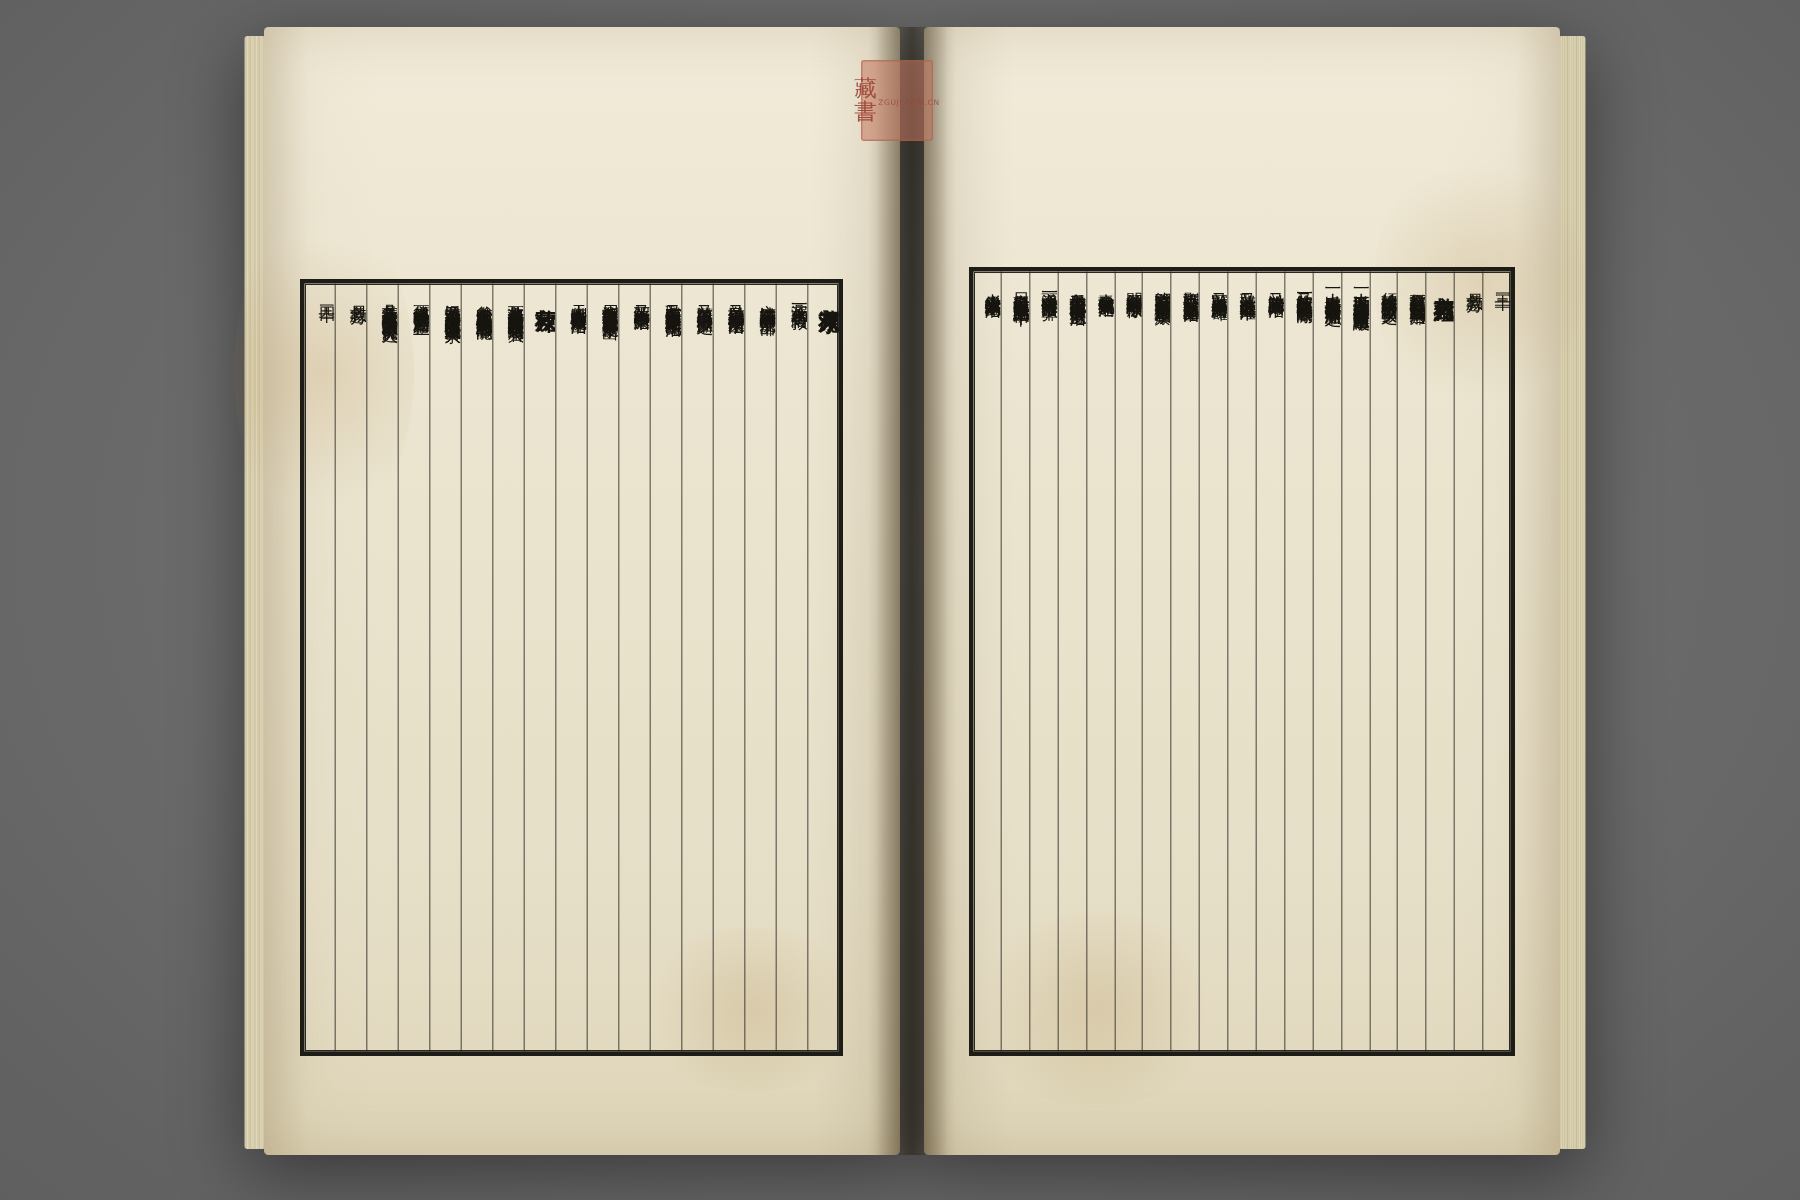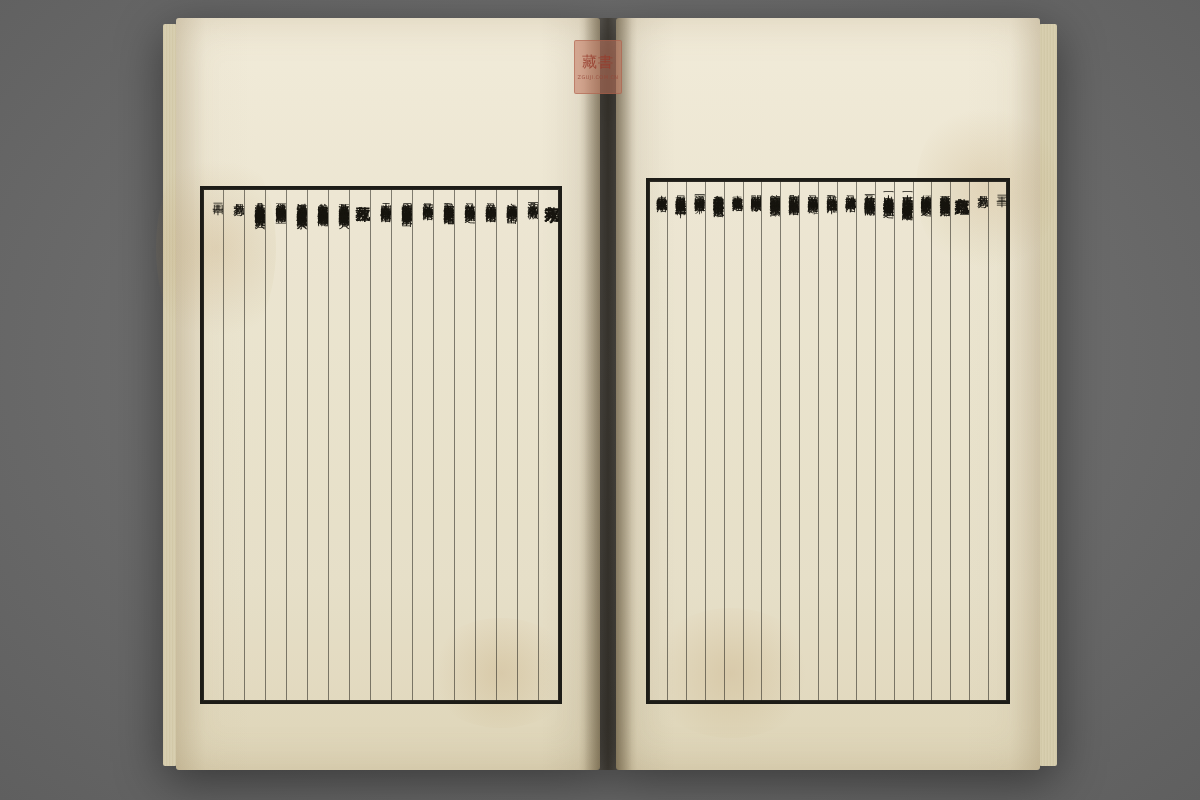--- a/index.html
+++ b/index.html
@@ -146,21 +146,21 @@
   
   .seal {
     position: absolute;
     left: 398px;
     top: 22px;
     width: 46px;
     height: 52px;
     background: rgba(197,120,96,0.55);
     border: 1px solid rgba(170,90,70,0.5);
     display: flex;
-    flex-direction: column;
+    flex-direction: row;
     align-items: center;
     justify-content: center;
     color: rgba(150,60,45,0.85);
     font-size: 15px;
     line-height: 1;
     letter-spacing: 1px;
     border-radius: 2px;
   }
   .seal .seal-sub {
     font-size: 5px;

